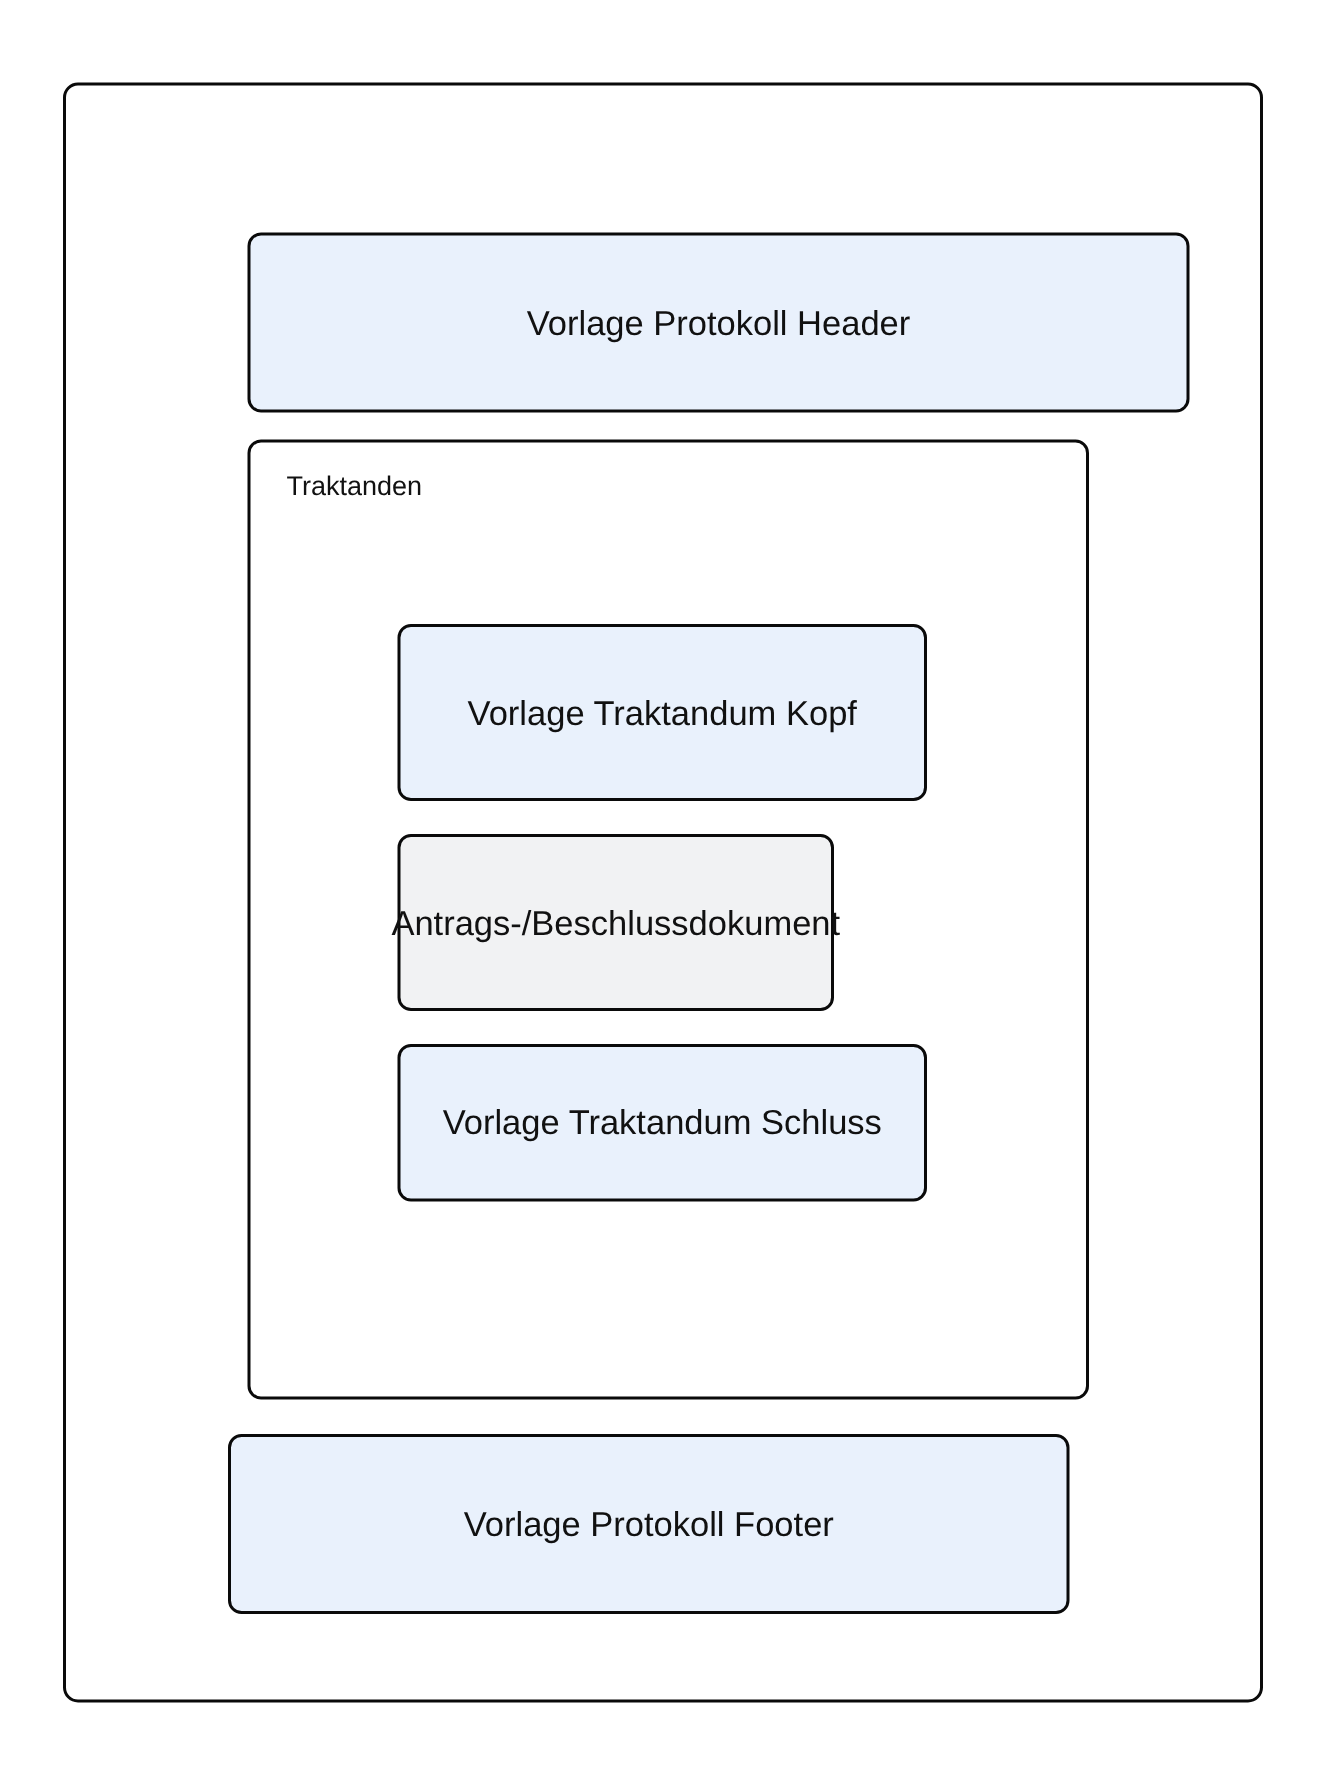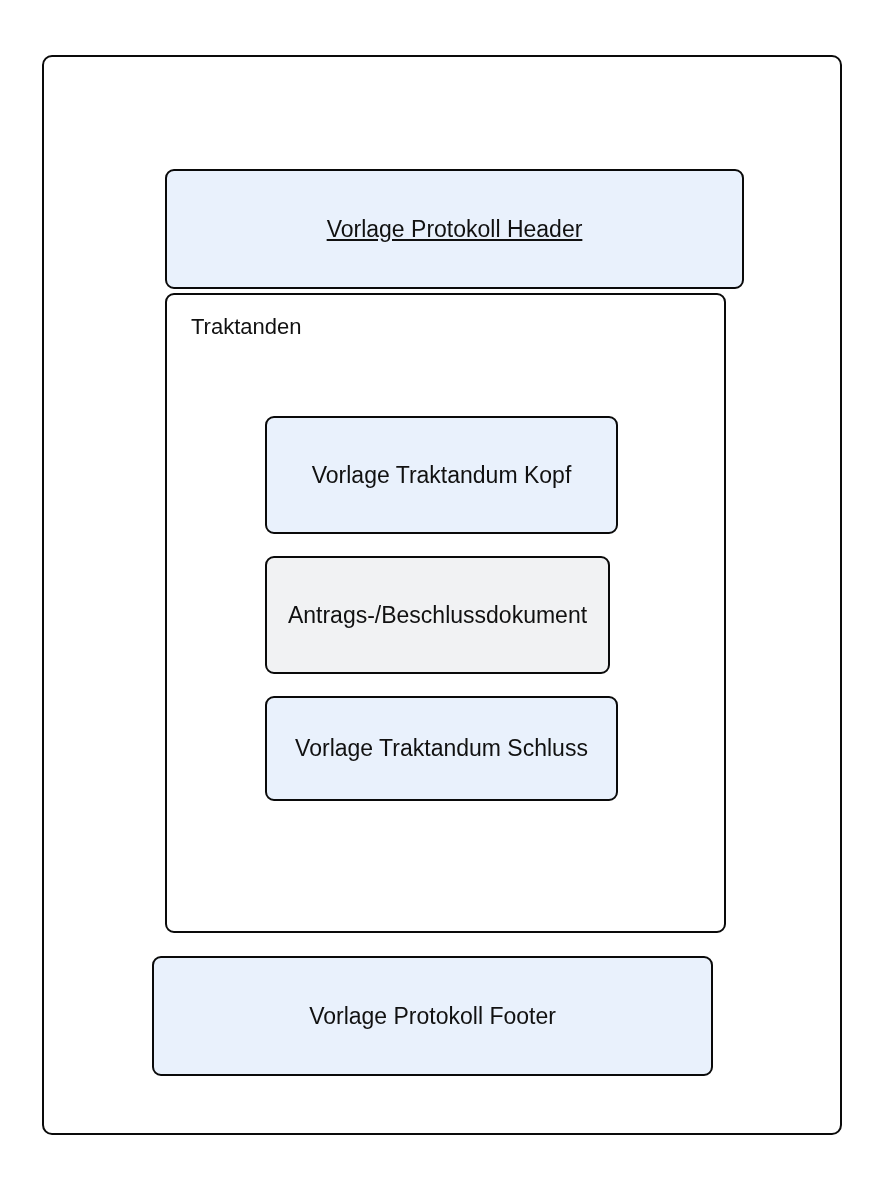--- a/index.html
+++ b/index.html
@@ -35,48 +35,47 @@
 
   .outer-container {
     left: 42px;
     top: 55px;
     width: 800px;
     height: 1080px;
     border-radius: 10px;
   }
   .header-box {
     left: 165px;
-    top: 169px;
-    width: 579px;
+    top: 155px;
+    width: 628px;
     height: 120px;
-    text-decoration: underline;
   }
   .traktanden-box {
     left: 165px;
     top: 293px;
     width: 561px;
     height: 640px;
   }
   .traktanden-label {
     position: absolute;
     left: 24px;
     top: 19px;
-    font-size: 22px;
+    font-size: 18px;
     line-height: 1.2;
   }
   .kopf-box {
     left: 265px;
     top: 416px;
     width: 353px;
     height: 118px;
   }
   .antrag-box {
     left: 265px;
     top: 556px;
-    width: 345px;
+    width: 291px;
     height: 118px;
   }
   .schluss-box {
     left: 265px;
     top: 696px;
     width: 353px;
     height: 105px;
   }
   .footer-box {
     left: 152px;

